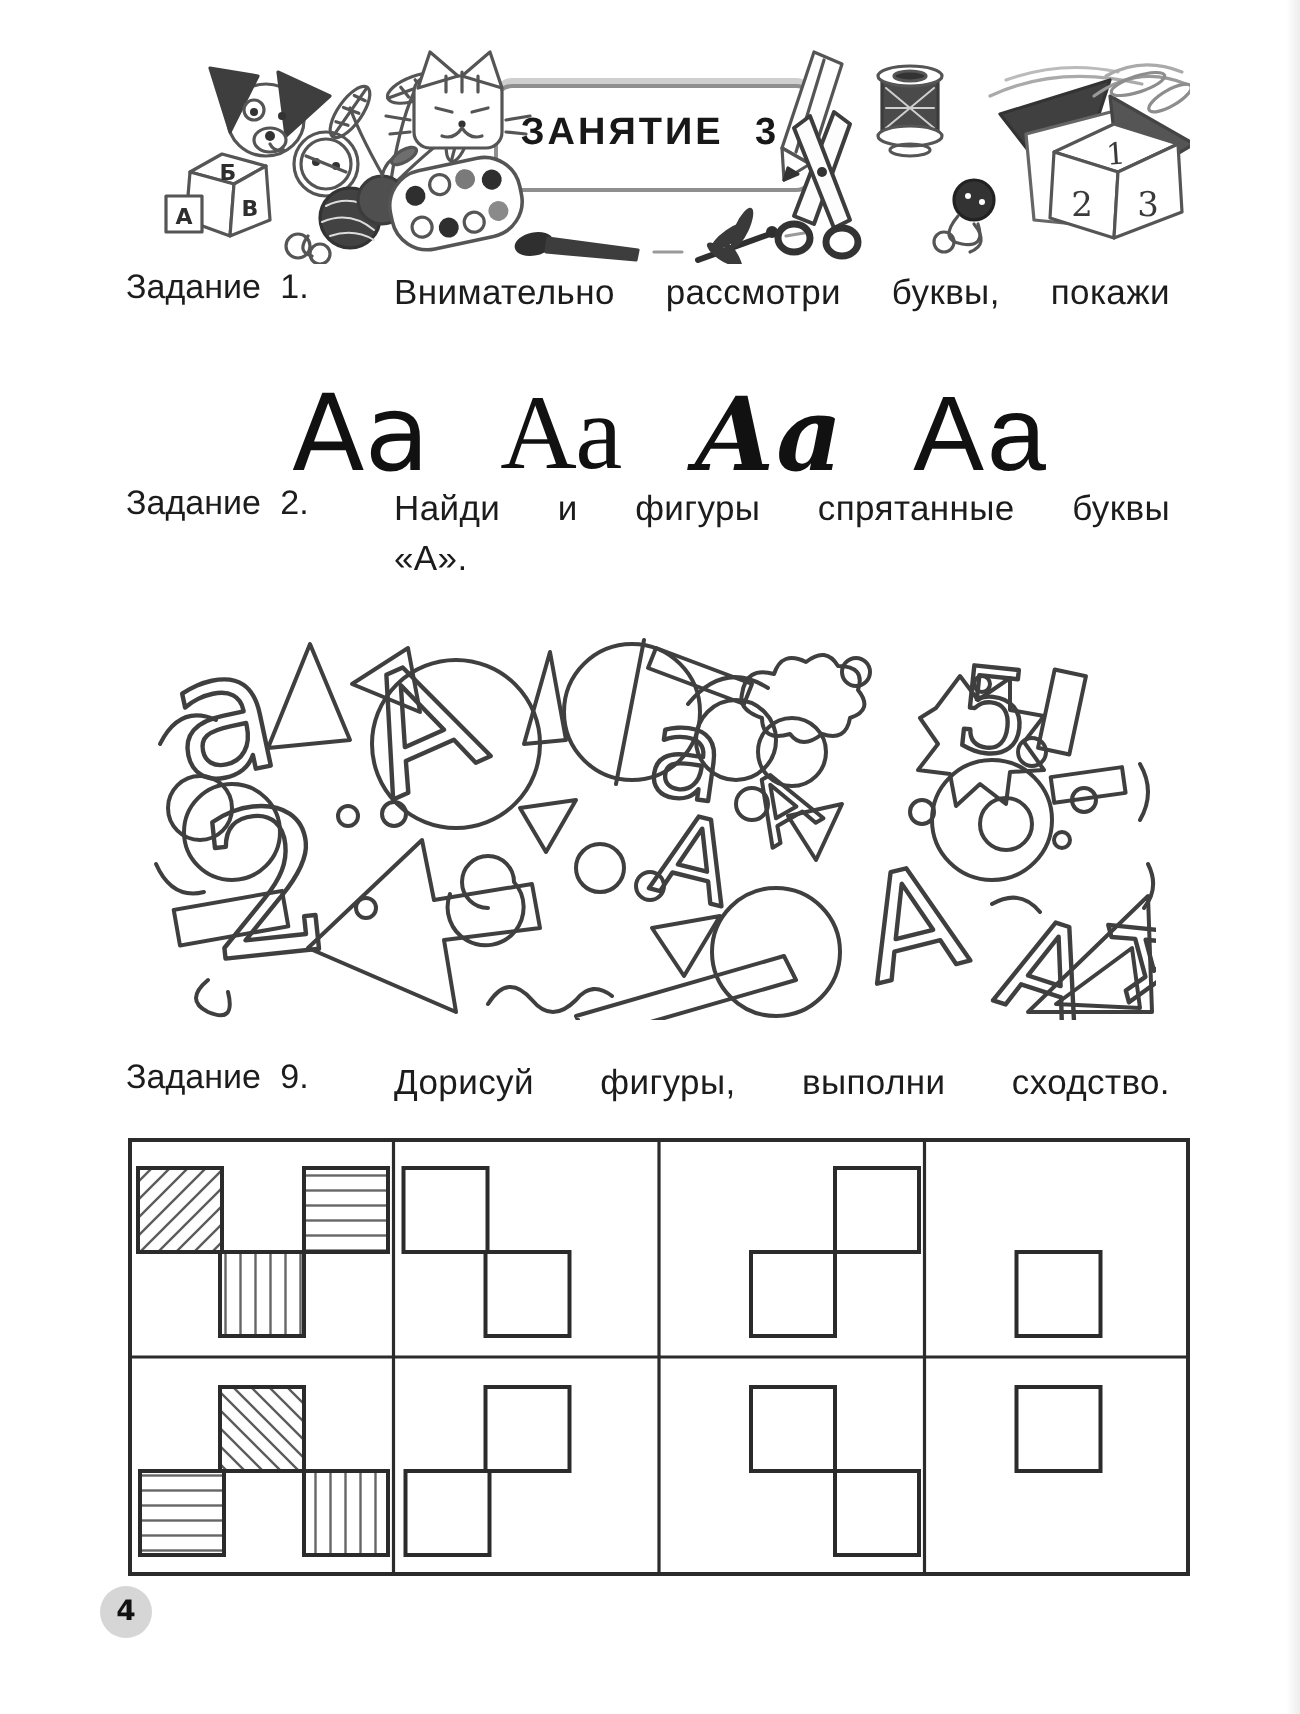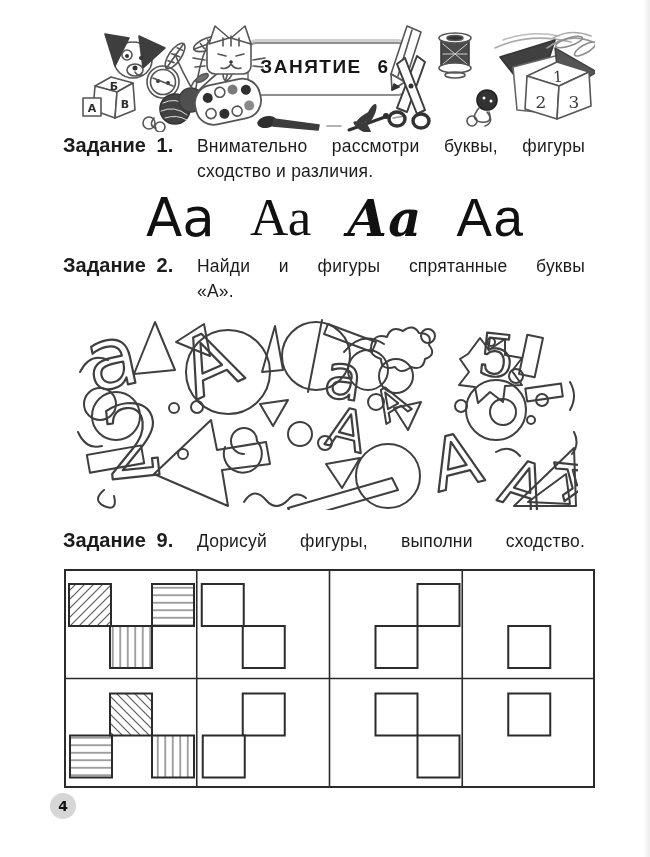--- a/index.html
+++ b/index.html
@@ -16,25 +16,25 @@
     z-index:1;
   }
   .hdr svg{position:absolute;left:0;top:0;z-index:2;}
   .lesson-title{
     position:absolute;left:192px;top:20px;width:156px;height:50px;z-index:3;
     display:flex;align-items:center;justify-content:center;
     font-weight:bold;font-size:19px;letter-spacing:1.5px;word-spacing:9px;color:#181818;
   }
   
   .task{position:absolute;left:63px;width:522px;}
-  .task-label{position:absolute;left:0;top:0;font-weight:bold;font-size:20px;word-spacing:5px;white-space:nowrap;}
+  .task-label{position:absolute;left:0;top:0;font-weight:normal;font-size:17px;word-spacing:5px;white-space:nowrap;}
   .task-text{margin-left:134px;font-size:17.5px;line-height:24.5px;letter-spacing:0.2px;}
   .line{text-align:left;}
   .line.fill{text-align:justify;text-align-last:justify;}
-  .t1{top:134px;} .t2{top:254px;} .t3{top:529px;}
+  .t1{top:134px;} .t2{top:242px;} .t3{top:529px;}
   
   .letter-row{
     position:absolute;left:146px;top:184px;width:378px;height:60px;
     display:flex;justify-content:space-between;align-items:flex-end;line-height:1;
   }
   .lp{font-size:53px;color:#111;}
   .lp-0{font-family:"DejaVu Sans",sans-serif;}
   .lp-1{font-family:"Liberation Serif",serif;}
   .lp-2{font-family:"DejaVu Serif",serif;font-weight:bold;font-style:italic;font-size:51px;}
   .lp-3{font-family:"Liberation Sans",sans-serif;letter-spacing:1px;}
@@ -230,28 +230,27 @@
 
         <g>
           <path d="M492,26 q22,-16 46,-6" stroke="#999"></path>
           <path d="M498,16 q18,-10 38,-2" stroke="#aaa"></path>
           <ellipse cx="514" cy="20" rx="14" ry="4" transform="rotate(-18 514 20)" stroke="#8d8d8d"></ellipse>
           <ellipse cx="530" cy="27" rx="12" ry="4" transform="rotate(-30 530 27)" stroke="#8d8d8d"></ellipse>
         </g>
       </g>
     </svg>
 
-    <div class="lesson-title">ЗАНЯТИЕ 6</div>
+    <div class="lesson-title">ЗАНЯТИЕ 3</div>
   </div>
 
   <div class="task t1">
     <span class="task-label">Задание 1.</span>
     <div class="task-text">
-      <div class="line fill">Внимательно рассмотри буквы, фигуры</div>
-      <div class="line">сходство и различия.</div>
+      <div class="line fill">Внимательно рассмотри буквы, покажи</div>
     </div>
   </div>
 
   <div class="letter-row">
     <span class="lp lp-0">Аа</span>
     <span class="lp lp-1">Аа</span>
     <span class="lp lp-2">Аа</span>
     <span class="lp lp-3">Аа</span>
   </div>
 

